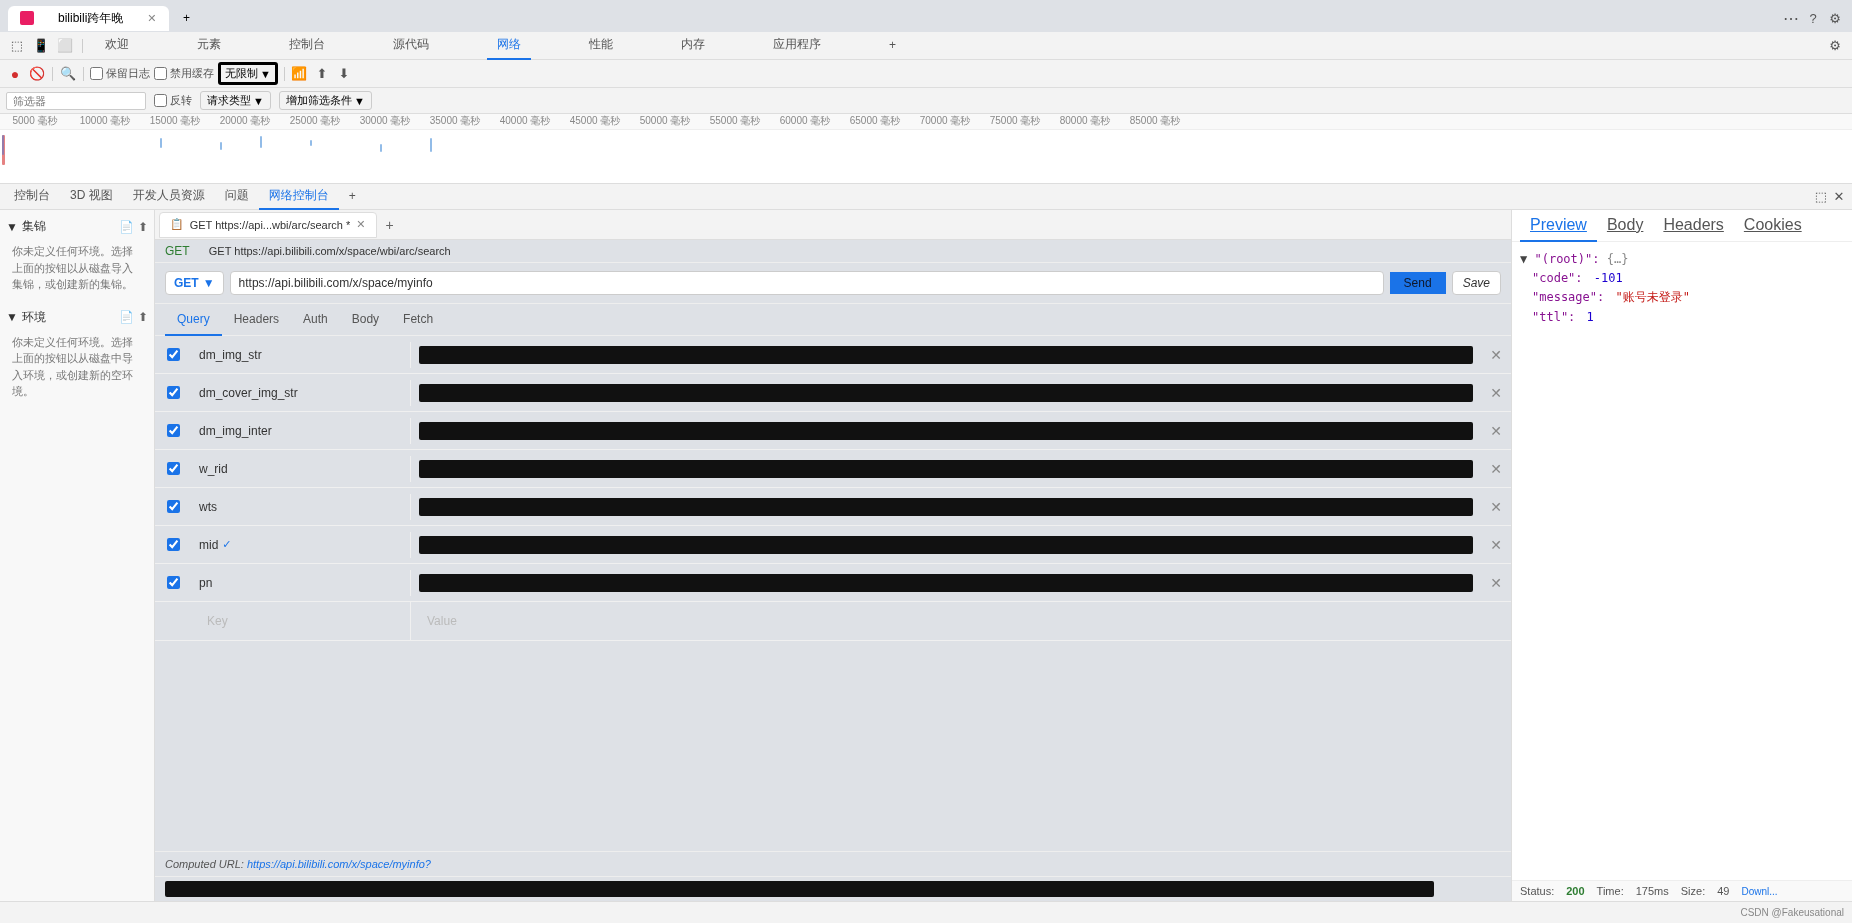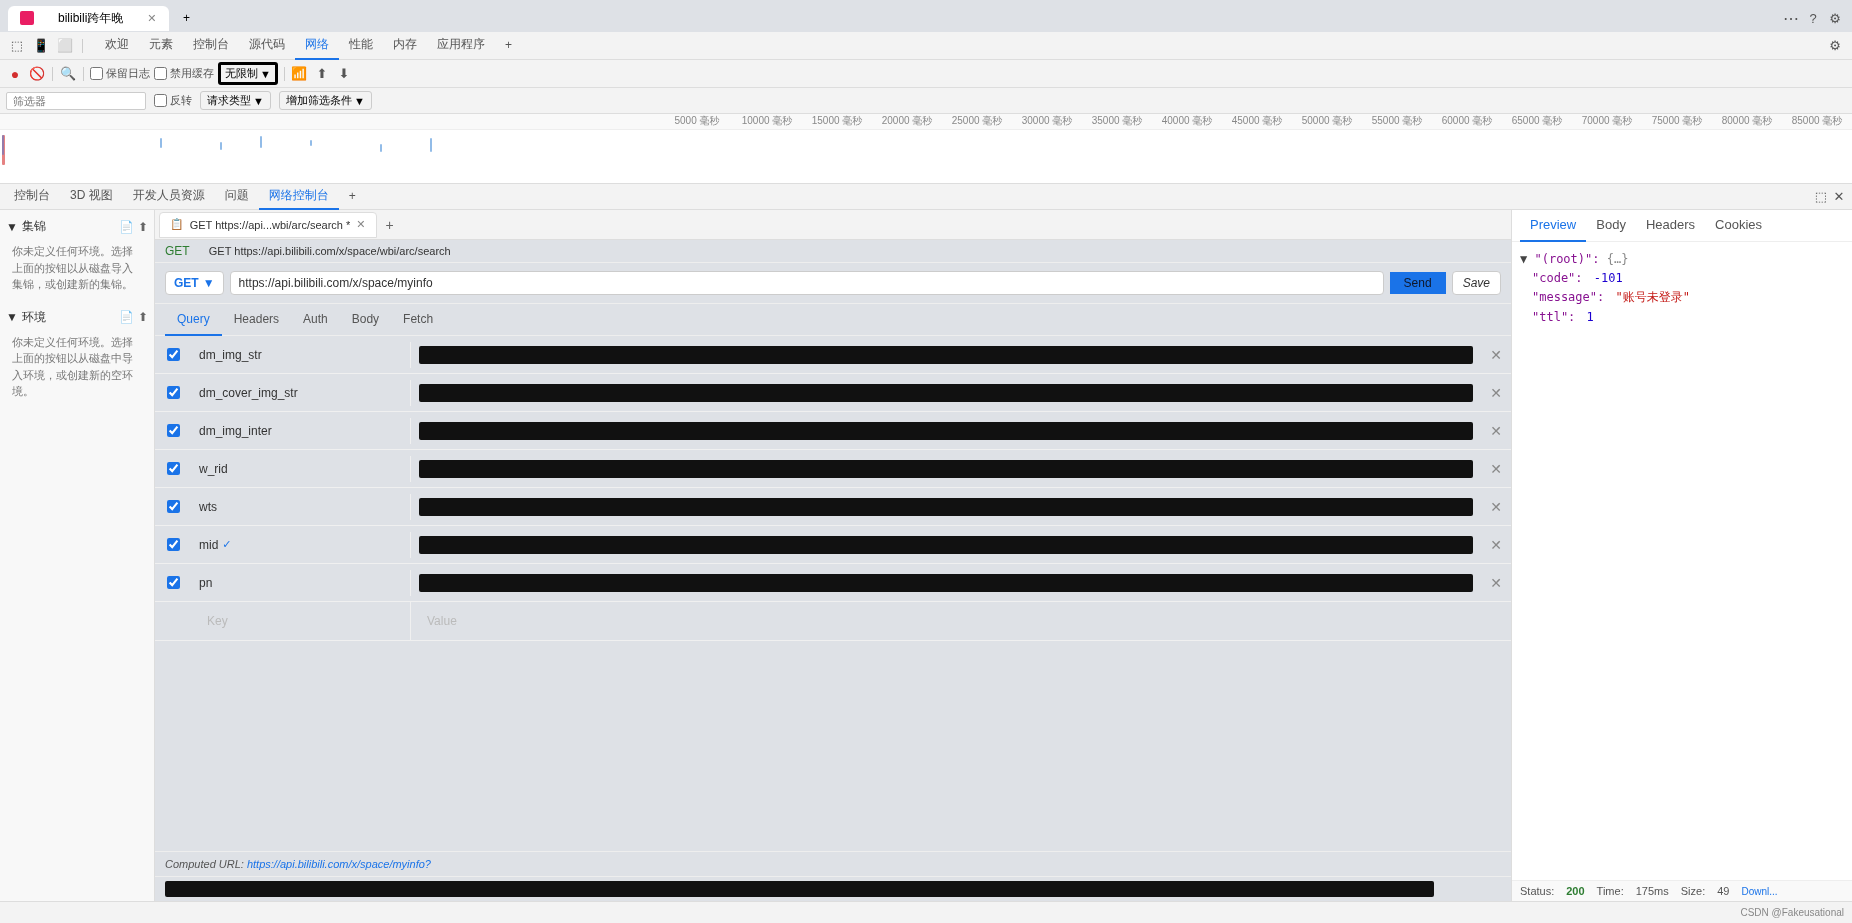--- a/index.html
+++ b/index.html
@@ -13,36 +13,36 @@
     .tab-active { background: #fff; border-radius: 6px 6px 0 0; padding: 4px 12px; font-size: 12px; display: flex; align-items: center; gap: 24px; }
     .tab-favicon { width: 14px; height: 14px; background: #e91e63; border-radius: 2px; }
     .tab-plus { width: 28px; height: 28px; display: flex; align-items: center; justify-content: center; cursor: pointer; border-radius: 4px; }
 
     .devtools-toolbar { background: #f3f3f3; border-bottom: 1px solid #ddd; display: flex; align-items: center; padding: 0 8px; height: 28px; gap: 6px; }
     .toolbar-icon { width: 18px; height: 18px; display: flex; align-items: center; justify-content: center; cursor: pointer; border-radius: 2px; color: #555; font-size: 13px; }
     .toolbar-divider { width: 1px; height: 14px; background: #ccc; margin: 0 2px; }
     .toolbar-sep { flex: 1; }
 
     
-    .devtools-tabs { background: #f3f3f3; border-bottom: 1px solid #ddd; display: flex; align-items: center; height: 28px; padding: 0 4px; }
+    .devtools-tabs { background: #f3f3f3; border-bottom: 1px solid #ddd; display: flex; align-items: center; height: 28px; padding: 0 4px; gap: 48px; }
     .dt-tab { padding: 0 10px; height: 28px; display: flex; align-items: center; cursor: pointer; font-size: 12px; color: #555; border-bottom: 2px solid transparent; }
     .dt-tab.active { color: #1a73e8; border-bottom: 2px solid #1a73e8; }
 
     
     .network-toolbar { background: #f3f3f3; border-bottom: 1px solid #ddd; display: flex; align-items: center; padding: 0 6px; height: 28px; gap: 4px; }
     .record-btn { color: #d32f2f; font-size: 14px; }
     .checkbox-label { display: flex; align-items: center; gap: 3px; font-size: 11px; cursor: pointer; color: #555; }
 
     
     .filter-row { background: #f3f3f3; border-bottom: 1px solid #ddd; display: flex; align-items: center; padding: 2px 6px; height: 26px; gap: 8px; }
     .filter-input { border: 1px solid #ccc; border-radius: 2px; padding: 1px 6px; font-size: 11px; width: 140px; height: 18px; }
 
     
     .timeline { background: #fff; border-bottom: 1px solid #ddd; height: 70px; position: relative; overflow: hidden; }
-    .timeline-labels { display: flex; padding: 0 0 0 0; height: 16px; background: #f9f9f9; border-bottom: 1px solid #eee; justify-content: flex-end; }
+    .timeline-labels { display: flex; padding: 0 0 0 0; height: 16px; background: #f9f9f9; border-bottom: 1px solid #eee; }
     .tl-label { font-size: 10px; color: #888; min-width: 70px; text-align: center; }
     .timeline-chart { height: 54px; background: #fff; position: relative; }
     .tl-bar { position: absolute; background: #4a90d9; opacity: 0.6; border-radius: 1px; }
     .tl-bar-blue { background: #1a73e8; }
     .tl-bar-red { background: #d32f2f; }
 
     
     .net-panel-tabs { background: #f3f3f3; border-bottom: 1px solid #ddd; display: flex; align-items: center; height: 26px; padding: 0 4px; }
     .np-tab { padding: 0 10px; height: 26px; display: flex; align-items: center; cursor: pointer; font-size: 12px; color: #555; border-bottom: 2px solid transparent; }
     .np-tab.active { color: #1a73e8; border-bottom: 2px solid #1a73e8; }
@@ -87,21 +87,21 @@
     .param-key-placeholder { color: #bbb; padding: 6px 8px; font-size: 12px; }
     .param-value-placeholder { color: #bbb; padding: 6px 8px; font-size: 12px; }
 
     
     .computed-url { padding: 6px 10px; font-size: 11px; color: #555; border-top: 1px solid #eee; font-style: italic; }
     .computed-url-link { color: #1a73e8; text-decoration: none; }
 
     
     .response-panel { width: 340px; background: #fff; display: flex; flex-direction: column; overflow: hidden; }
     .resp-tabs { display: flex; align-items: center; padding: 0 8px; height: 32px; border-bottom: 1px solid #eee; }
-    .resp-tab { padding: 0 10px; height: 32px; display: flex; align-items: center; cursor: pointer; font-size: 13px; color: #555; border-bottom: 2px solid transparent; }
+    .resp-tab { padding: 0 10px; height: 32px; display: flex; align-items: center; cursor: pointer; font-size: 16px; color: #555; border-bottom: 2px solid transparent; text-decoration: underline; }
     .resp-tab.active { color: #1a73e8; border-bottom: 2px solid #1a73e8; }
     .resp-body { flex: 1; overflow-y: auto; padding: 8px; font-size: 12px; font-family: monospace; }
     .json-tree { line-height: 1.6; }
     .json-key { color: #881391; }
     .json-val-str { color: #c41a16; }
     .json-val-num { color: #1c00cf; }
     .json-expand { color: #444; cursor: pointer; }
     .json-line { padding-left: 12px; }
     .resp-status-bar { display: flex; align-items: center; padding: 4px 8px; border-top: 1px solid #eee; font-size: 11px; color: #555; gap: 12px; background: #f9f9f9; }
     .status-ok { color: #2e7d32; font-weight: bold; }

